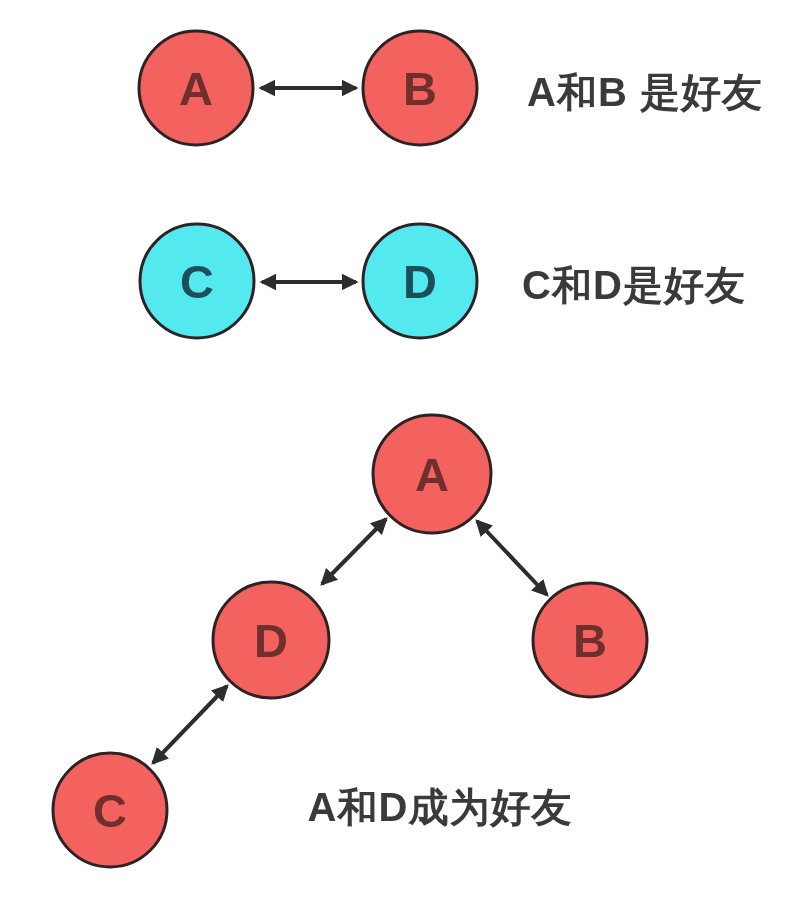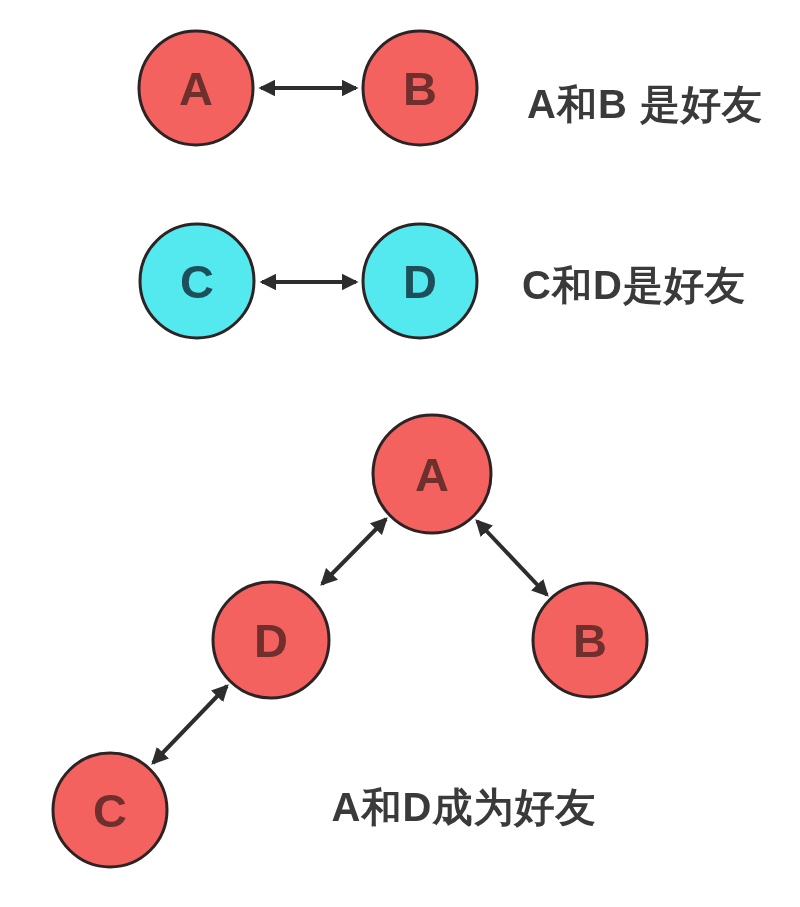--- a/index.html
+++ b/index.html
@@ -65,16 +65,16 @@
         <text x="432" y="474" text-anchor="middle" dominant-baseline="central" fill="#6e2f2d" class="node-label-text">A</text>
         <circle cx="271" cy="640" r="58" fill="#f4625f" stroke="#2e2324" stroke-width="3"></circle>
         <text x="271" y="640" text-anchor="middle" dominant-baseline="central" fill="#6e2f2d" class="node-label-text">D</text>
         <circle cx="590" cy="640" r="57" fill="#f4625f" stroke="#2e2324" stroke-width="3"></circle>
         <text x="590" y="640" text-anchor="middle" dominant-baseline="central" fill="#6e2f2d" class="node-label-text">B</text>
         <circle cx="110" cy="810" r="57" fill="#f4625f" stroke="#2e2324" stroke-width="3"></circle>
         <text x="110" y="810" text-anchor="middle" dominant-baseline="central" fill="#6e2f2d" class="node-label-text">C</text>
       </g>
   </svg>
 
-  <div class="caption" style="left: 645px; top: 104px;">A和B 是好友</div>
+  <div class="caption" style="left: 645px; top: 92px;">A和B 是好友</div>
   <div class="caption" style="left: 634px; top: 285px; text-align: center;">C和D是好友</div>
-  <div class="caption" style="left: 464px; top: 807px;">A和D成为好友</div>
+  <div class="caption" style="left: 440px; top: 807px;">A和D成为好友</div>
 </div>
 
 </body></html>

